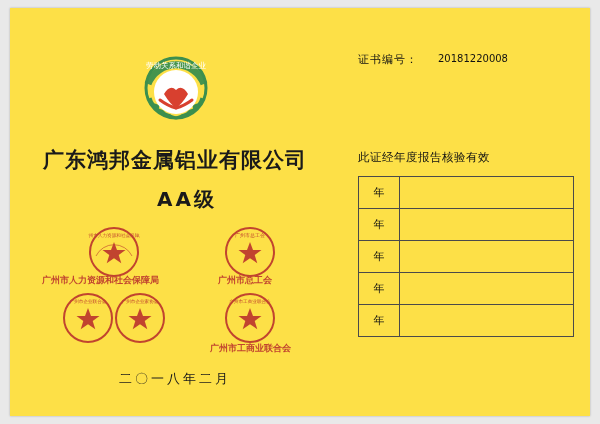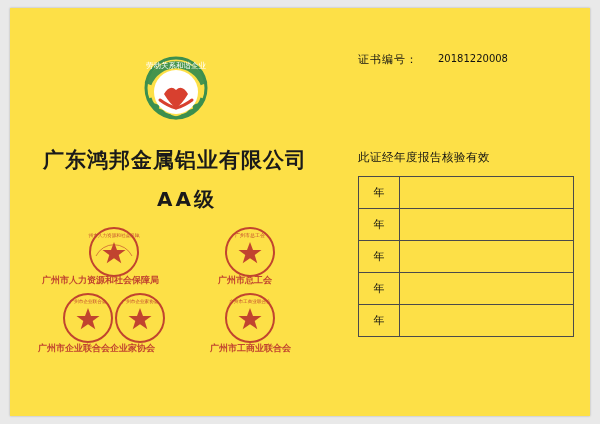--- a/index.html
+++ b/index.html
@@ -237,26 +237,26 @@
             <text x="26" y="11" font-size="4.6" fill="#c1442f" text-anchor="middle" font-family="DejaVu Sans, sans-serif">广州市企业家协会</text>
           </svg>
         </div>
         <div class="seal" style="left:214px; top:0;">
           <svg width="52" height="52" viewBox="0 0 52 52">
             <circle cx="26" cy="26" r="24" fill="none" stroke="#c1442f" stroke-width="2"></circle>
             <path d="M26 16 l3 8 h8.5 l-6.8 5 2.6 8.2 -7.3 -5 -7.3 5 2.6 -8.2 -6.8 -5 h8.5 z" fill="#c1442f"></path>
             <text x="26" y="11" font-size="4.6" fill="#c1442f" text-anchor="middle" font-family="DejaVu Sans, sans-serif">广州市工商业联合会</text>
           </svg>
         </div>
-        <div class="seal-label" style="left:28px; top:50px;">广州市企业联合会企业家协会</div>
         <div class="seal-label" style="left:200px; top:50px;">广州市工商业联合会</div>
       </div>
 
     </div>
 
+    <div class="date-line">二〇一八年二月</div>
   </div>
 
   <div class="right-col">
 
     <div class="field field-label cert-no-label">证书编号：</div>
     <div class="field-value cert-no-value">20181220008</div>
 
 
     <div class="annual-note">此证经年度报告核验有效</div>
 

